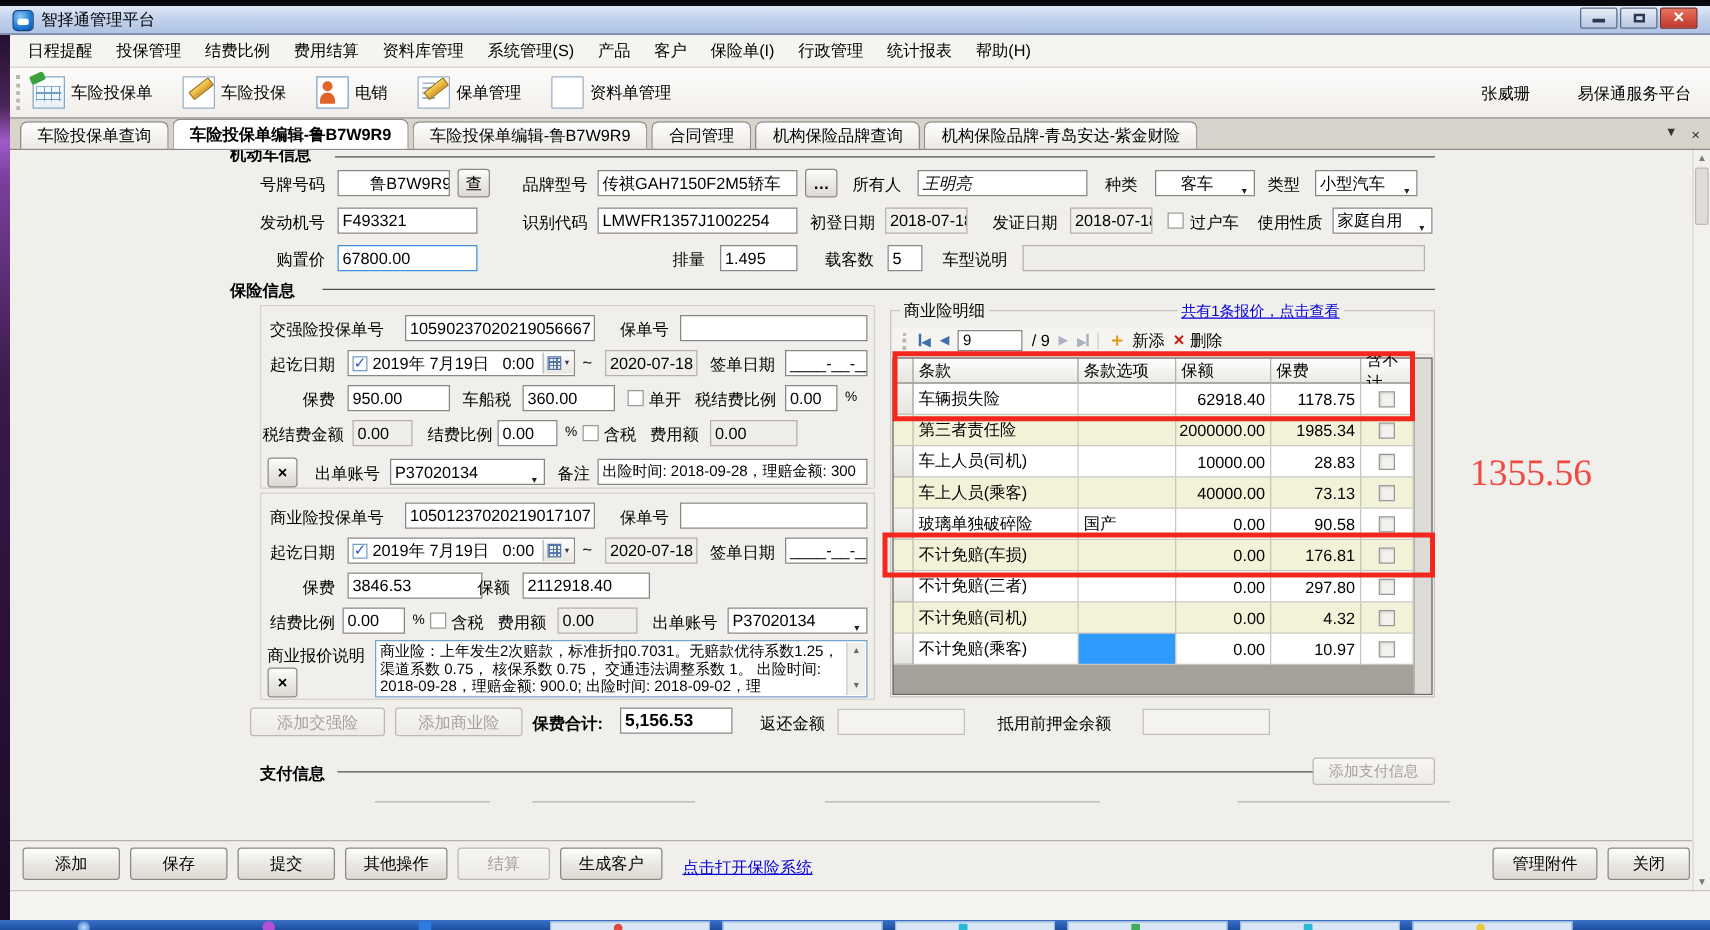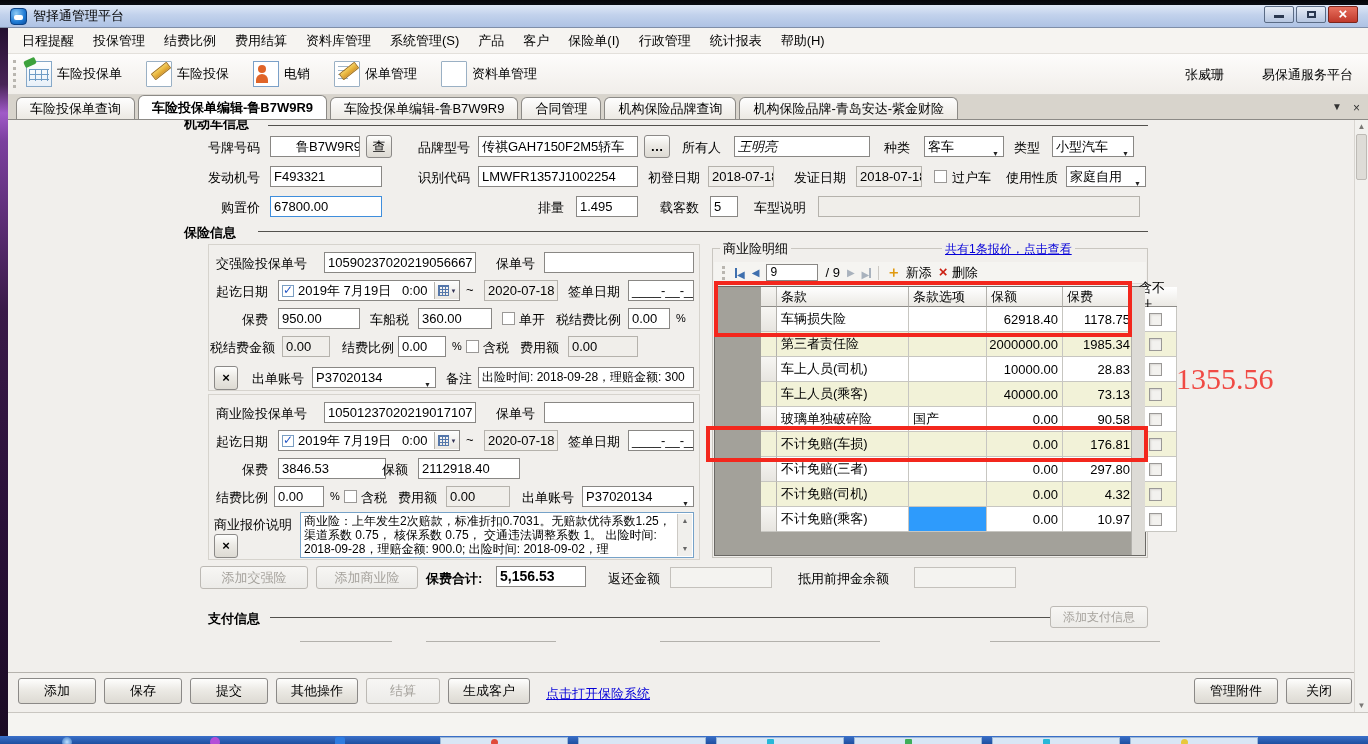--- a/index.html
+++ b/index.html
@@ -94,21 +94,21 @@
   .navtri{font-size:10px;color:#3f6fae;line-height:1;}
   .navtri.off{color:#a9b2bd;}
   .navbar{display:inline-block;width:2px;height:10px;background:#3f6fae;vertical-align:middle;}
   .navbar.off{background:#a9b2bd;}
   .navnum{width:52px;height:17px;background:#fff;border:1px solid #898784;font-size:12px;padding:0 3px;box-sizing:border-box;line-height:15px;}
   .navsep{width:1px;height:14px;background:#ccc9c4;}
   .plus{color:#e09a10;font-weight:900;font-size:15px;line-height:1;}
   .delx{color:#cc2013;font-weight:900;font-size:15px;line-height:1;}
   .navlbl{font-size:13px;}
   .tblwrap{position:absolute;background:#a3a19a;border:1px solid #6b6965;box-sizing:border-box;}
-  .trow{display:flex;width:480px;padding-left:46px;}
+  .trow{display:flex;width:480px;}
   .th{box-sizing:border-box;height:20px;background:linear-gradient(#ffffff,#ebe9e4);
      border-right:1px solid #b3b1ac;border-bottom:1px solid #8e8c88;font-size:13px;display:flex;align-items:center;padding:0 4px;}
   .td{box-sizing:border-box;height:25px;background:#fff;border-right:1px solid #c7c6c1;border-bottom:1px solid #c7c6c1;
      font-size:13px;display:flex;align-items:center;padding:0 4px;white-space:nowrap;overflow:hidden;}
   .trow.alt .td{background:#f2f2d8;}
   .td.ind,.th.ind{background:linear-gradient(#f7f6f3,#e7e5e0);border-right:1px solid #b3b1ac;padding:0;}
   .td.num{justify-content:flex-end;}
   .td.ck{justify-content:center;}
   .td.selblue{background:#2e9bfc !important;}
   .rowcb{width:13px;height:13px;background:#f3f2ef;border:1px solid #9a9896;box-shadow:inset 1px 1px 2px #d8d6d2;box-sizing:border-box;}
@@ -210,21 +210,21 @@
 
   <span class="lbl lblr" style="left:176px;top:19px;width:76px;">号牌号码</span>
   <div class="inp" style="left:262px;top:16px;width:90px;padding-left:25px;">鲁B7W9R9</div>
   <div class="btn" style="left:358px;top:15px;width:26px;">查</div>
   <span class="lbl lblr" style="left:398px;top:19px;width:64px;">品牌型号</span>
   <div class="inp" style="left:470px;top:16px;width:160px;">传祺GAH7150F2M5轿车</div>
   <div class="btn" style="left:636px;top:15px;width:26px;font-weight:bold;">…</div>
   <span class="lbl" style="left:674px;top:19px;">所有人</span>
   <div class="inp" style="left:726px;top:16px;width:136px;font-style:italic;">王明亮</div>
   <span class="lbl" style="left:876px;top:19px;text-align:right;">种类</span>
-  <div class="inp sel" style="left:916px;top:16px;width:80px;">客车</div>
+  <div class="inp sel" style="left:916px;top:16px;width:80px;text-align:center;">客车</div>
   <span class="lbl" style="left:1006px;top:19px;">类型</span>
   <div class="inp sel" style="left:1044px;top:16px;width:82px;">小型汽车</div>
 
   <span class="lbl lblr" style="left:176px;top:49px;width:76px;">发动机号</span>
   <div class="inp" style="left:262px;top:46px;width:112px;">F493321</div>
   <span class="lbl lblr" style="left:398px;top:49px;width:64px;">识别代码</span>
   <div class="inp" style="left:470px;top:46px;width:160px;">LMWFR1357J1002254</div>
   <span class="lbl" style="left:640px;top:49px;">初登日期</span>
   <div class="inp gray" style="left:700px;top:46px;width:66px;">2018-07-18</div>
   <span class="lbl" style="left:786px;top:49px;">发证日期</span>

